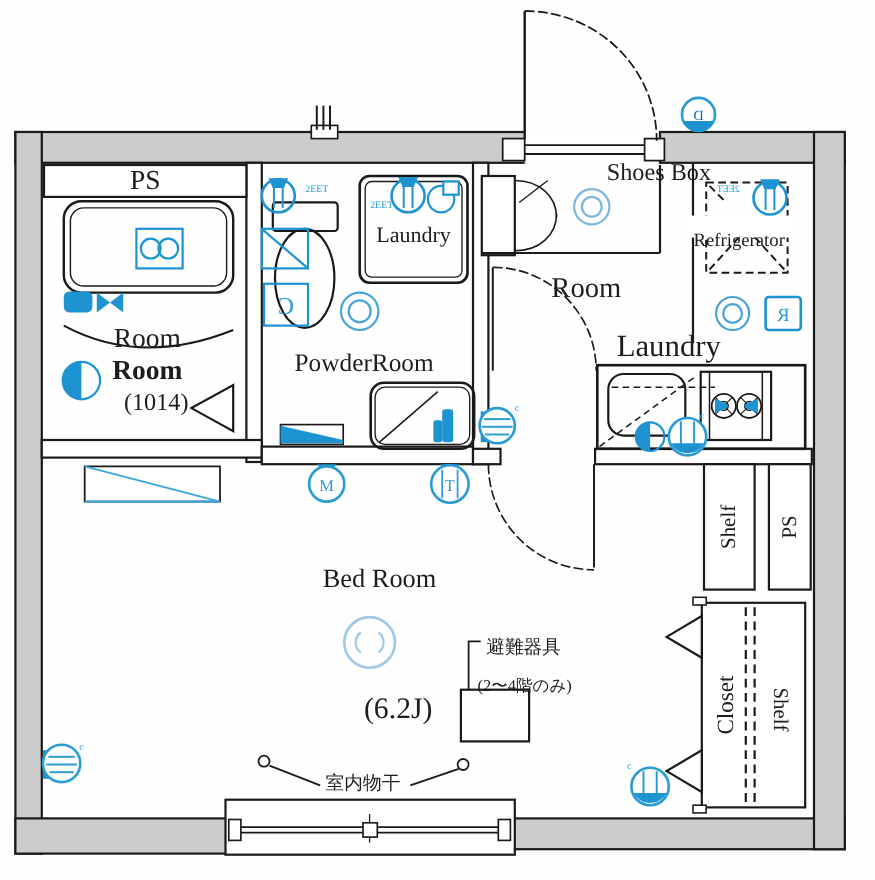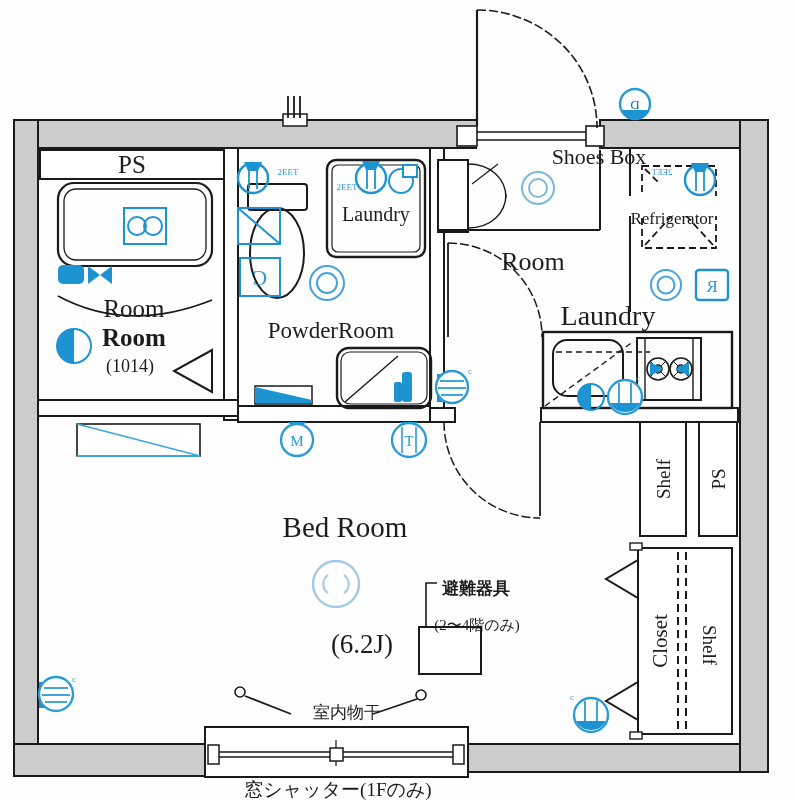--- a/index.html
+++ b/index.html
@@ -289,37 +289,36 @@
     <text text-anchor="middle" font-size="17" fill="#2b9bd4">R</text>
   </g>
   <g transform="translate(635,109) scale(-1,1)">
     <text text-anchor="middle" font-size="13" fill="#0b6faa">D</text>
   </g>
 </svg>
 
 <div class="lbl" style="left:132px;top:164px;font-size:25px;">PS</div>
 <div class="lbl" style="left:134px;top:308px;font-size:25px;">Room</div>
 <div class="lbl" style="left:134px;top:337px;font-size:25px;font-weight:bold;">Room</div>
-<div class="lbl" style="left:130px;top:366px;font-size:18px;">(1014)</div>
+<div class="lbl" style="left:142px;top:366px;font-size:22px;">(1014)</div>
 <div class="lbl" style="left:331px;top:330px;font-size:23px;">PowderRoom</div>
 <div class="lbl" style="left:376px;top:214px;font-size:20px;">Laundry</div>
 <div class="lbl" style="left:569px;top:157px;font-size:22px;margin-left:30px;">Shoes Box</div>
 <div class="lbl" style="left:533px;top:262px;font-size:26px;">Room</div>
 <div class="lbl" style="left:672px;top:218px;font-size:17px;">Refrigerator</div>
 <div class="lbl" style="left:608px;top:316px;font-size:28px;">Laundry</div>
-<div class="lbl" style="left:345px;top:527px;font-size:29px;">Bed Room</div>
+<div class="lbl" style="left:345px;top:527px;font-size:24px;">Bed Room</div>
 <div class="lbl" style="left:362px;top:644px;font-size:27px;">(6.2J)</div>
 <div class="lbl rot-ccw" style="left:663px;top:479px;font-size:19px;">Shelf</div>
 <div class="lbl rot-ccw" style="left:718px;top:479px;font-size:19px;">PS</div>
 <div class="lbl rot-ccw" style="left:660px;top:641px;font-size:21px;">Closet</div>
 <div class="lbl rot-cw" style="left:709px;top:645px;font-size:19px;">Shelf</div>
-<div class="lbl" style="left:476px;top:588px;font-size:17px;font-weight:bold;">避難器具</div>
+<div class="lbl" style="left:476px;top:588px;font-size:17px;">避難器具</div>
 <div class="lbl" style="left:477px;top:625px;font-size:15px;">(2〜4階のみ)</div>
-<div class="lbl" style="left:330px;top:712px;font-size:17px;margin-left:17px;">室内物干</div>
-<div class="lbl" style="left:338px;top:789px;font-size:19px;">窓シャッター(1Fのみ)</div>
+<div class="lbl" style="left:330px;top:712px;font-size:17px;">室内物干</div>
 
 <div class="lbl blue-sm" style="left:288px;top:172px;font-size:9px;">2EET</div>
 <div class="lbl blue-sm" style="left:347px;top:187px;font-size:9px;">2EET</div>
 <div class="lbl blue-sm mirror" style="left:662px;top:172px;font-size:9px;">2EET</div>
 <div class="lbl blue-sm" style="left:470px;top:371px;font-size:9px;">c</div>
 <div class="lbl blue-sm" style="left:638px;top:378px;font-size:9px;">c</div>
 <div class="lbl blue-sm" style="left:74px;top:679px;font-size:9px;">c</div>
 <div class="lbl blue-sm" style="left:572px;top:697px;font-size:9px;">c</div>
 </div>
 

